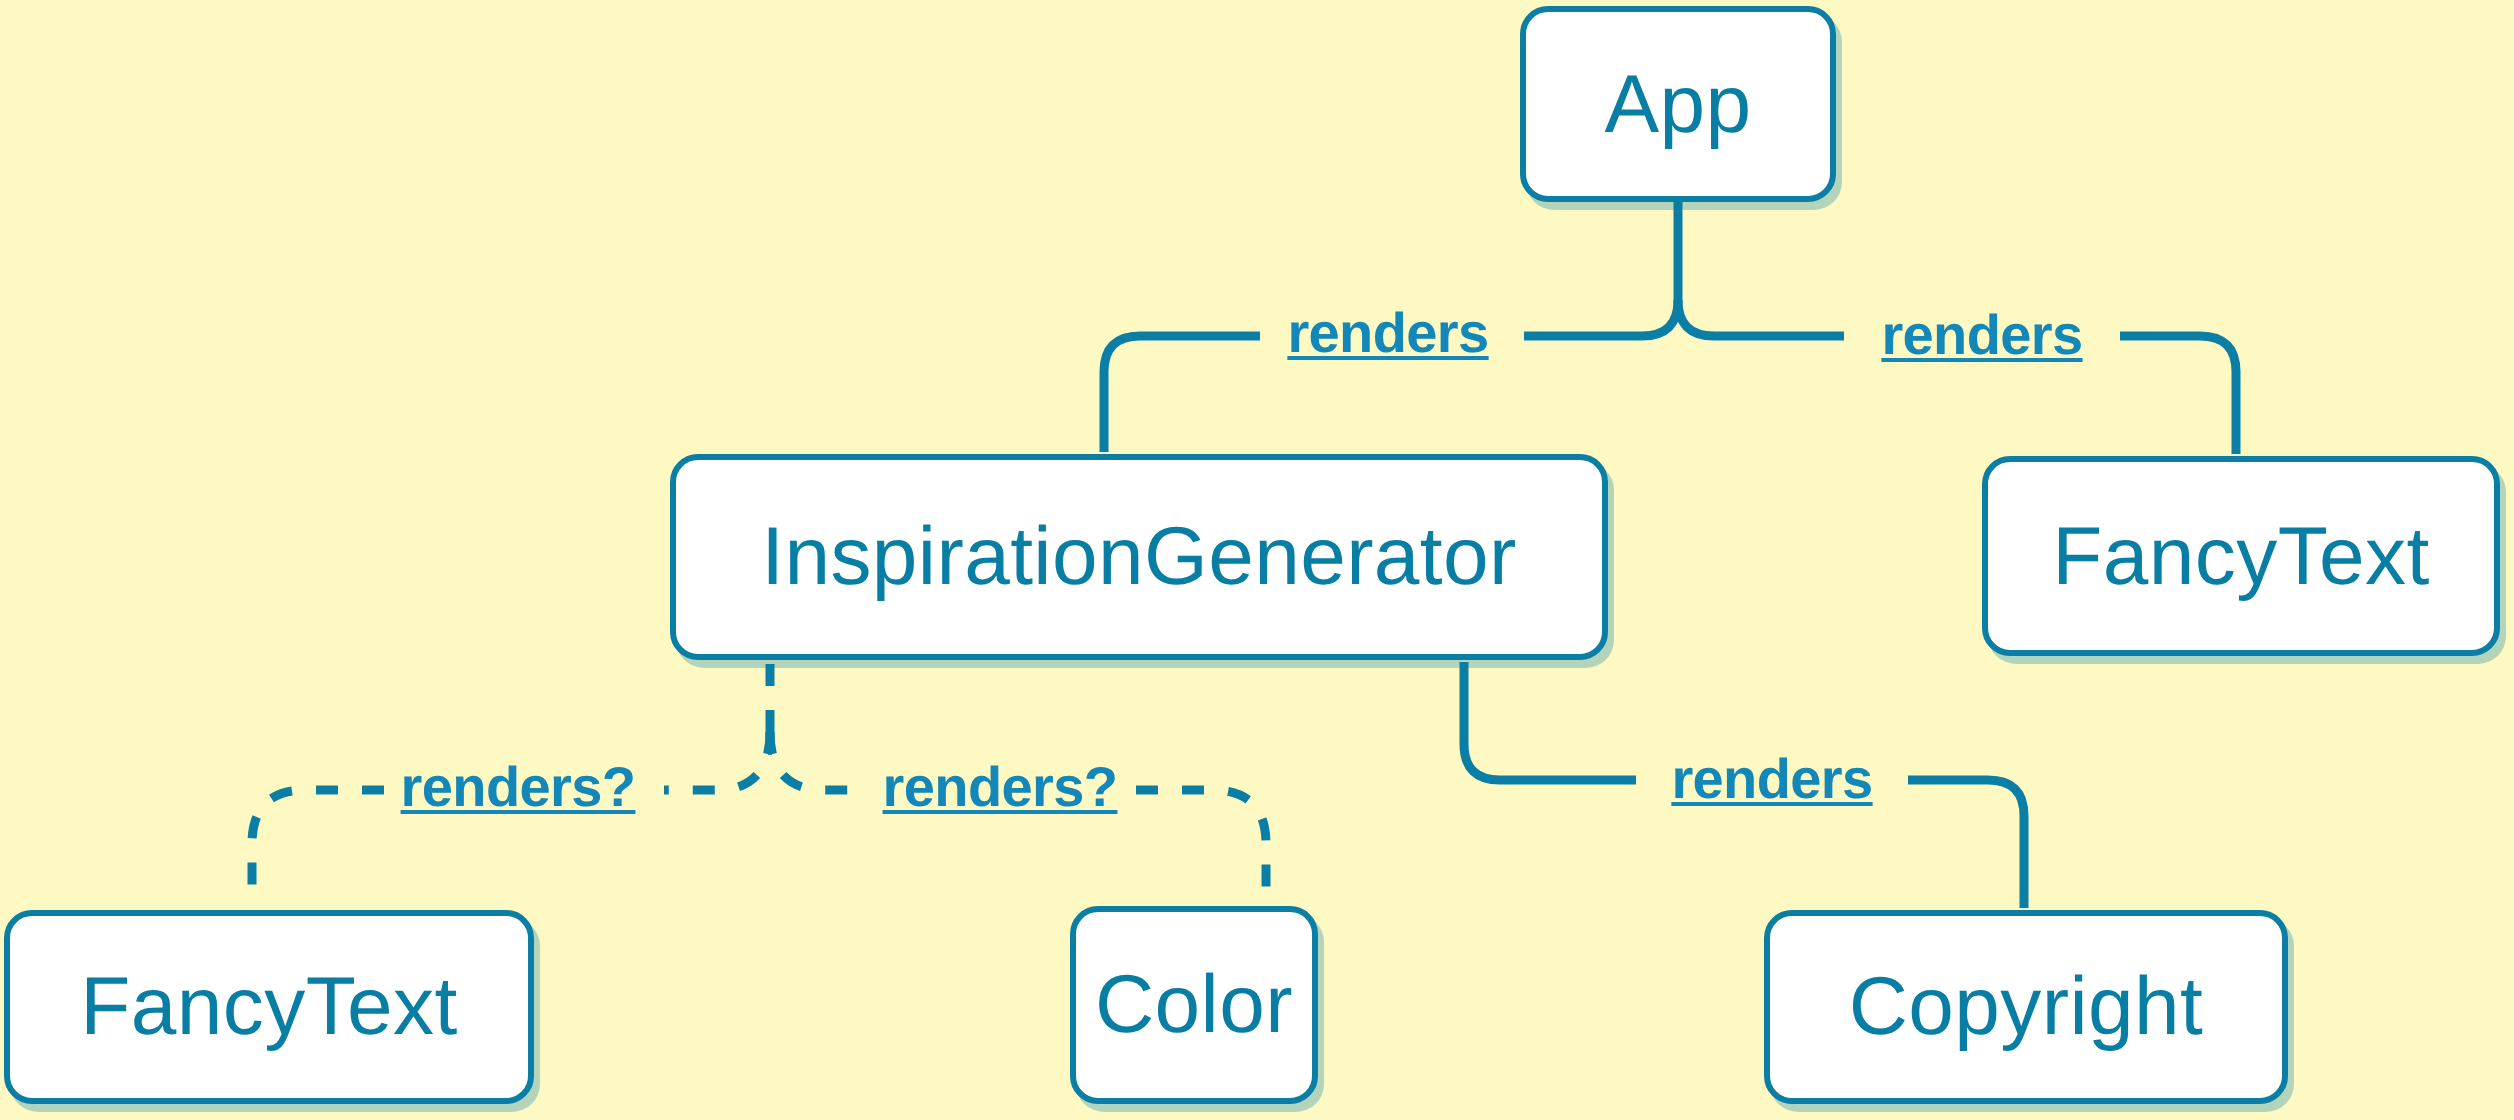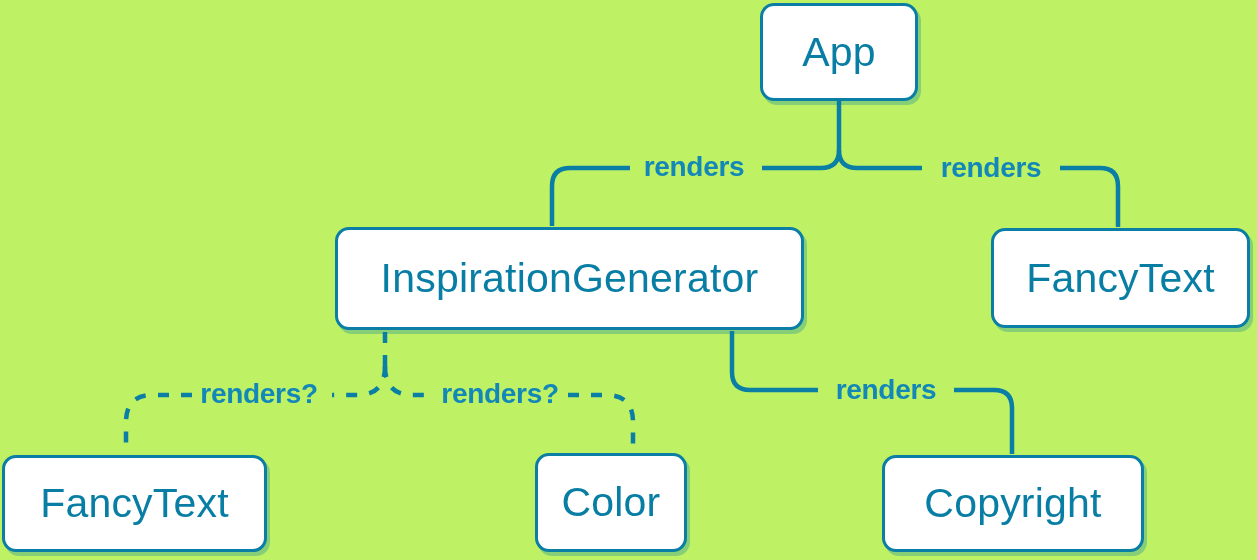--- a/index.html
+++ b/index.html
@@ -5,21 +5,21 @@
   html, body {
     margin: 0;
     padding: 0;
     background: #ffffff;
     font-family: "Liberation Sans", sans-serif;
   }
   .canvas {
     position: relative;
     width: 1257px;
     height: 560px;
-    background: #bef264;
+    background: #fef9c3;
     overflow: hidden;
   }
   .edges-svg {
     position: absolute;
     left: 0; top: 0;
     width: 1257px;
     height: 560px;
   }
   .edge {
     fill: none;
@@ -43,30 +43,31 @@
     color: #087ea4;
     font-size: 41px;
     font-weight: 500;
     letter-spacing: 0.2px;
     white-space: nowrap;
   }
   .node-app                   { left: 760px; top: 3px;   width: 158px; height: 98px;  }
   .node-inspiration-generator { left: 335px; top: 227px; width: 469px; height: 103px; }
   .node-fancy-text-top        { left: 991px; top: 228px; width: 259px; height: 100px; }
   .node-fancy-text-bottom     { left: 2px;   top: 455px; width: 265px; height: 97px;  }
-  .node-color                 { left: 535px; top: 453px; width: 152px; height: 99px;  }
+  .node-color                 { left: 535px; top: 453px; width: 124px; height: 99px;  }
   .node-copyright             { left: 882px; top: 455px; width: 262px; height: 97px;  }
   .edge-label {
     position: absolute;
     transform: translate(-50%, -50%);
     color: #1287b8;
     font-size: 28px;
     font-weight: 700;
     letter-spacing: -0.3px;
     white-space: nowrap;
+    text-decoration: underline;
   }
   .label-app-insp   { left: 694px; top: 167px; }
   .label-app-fancy  { left: 991px; top: 168px; }
   .label-insp-fancy { left: 259px; top: 394px; }
   .label-insp-color { left: 500px; top: 394px; }
   .label-insp-copy  { left: 886px; top: 390px; }
 </style>
 </head>
 <body>
 

